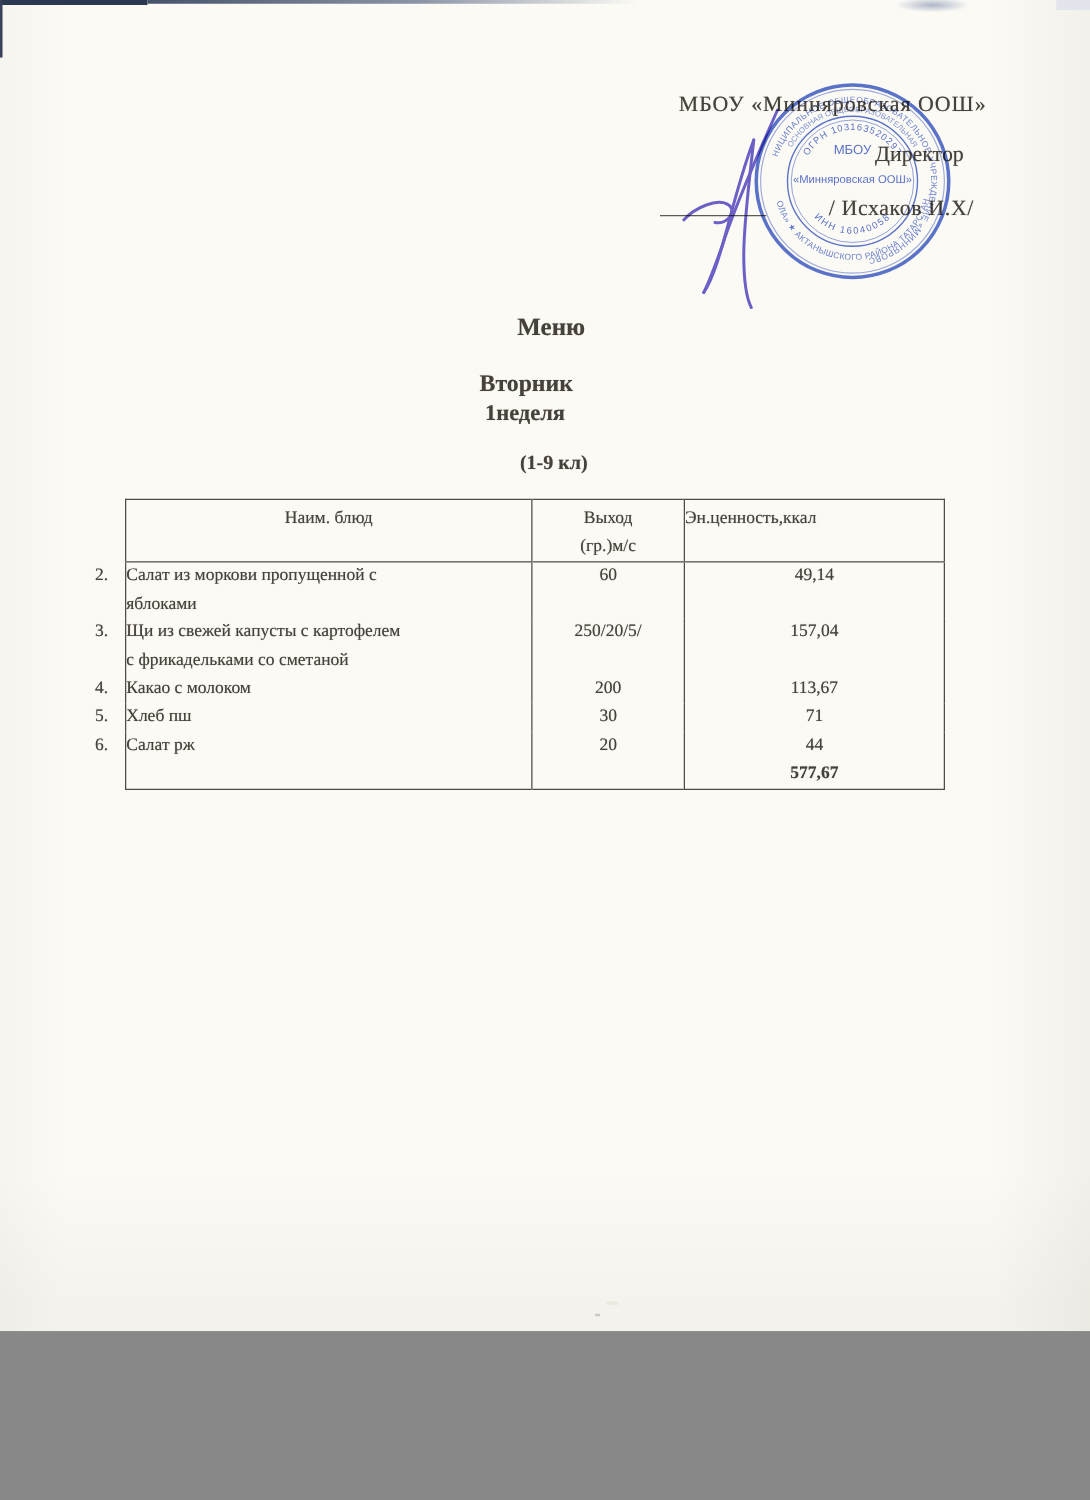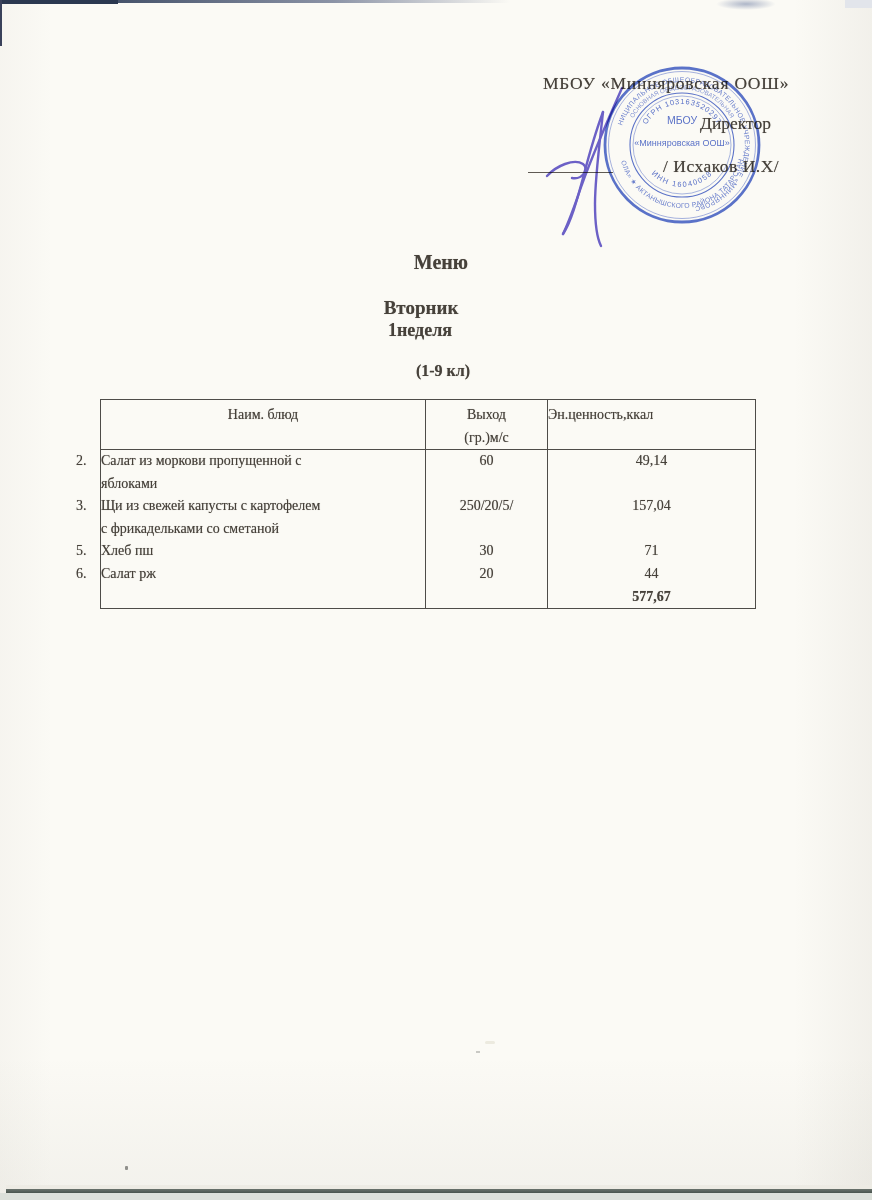--- a/index.html
+++ b/index.html
@@ -1,17 +1,17 @@
 <!DOCTYPE html>
 <html style="--paper: #fbfaf5; --ink: #46413a; --line: #4e4c48; --stamp-blue: #4e68cc; --signature-blue: #5a4ec8;"><head>
 <meta charset="utf-8">
 <style>
   html,body{margin:0;padding:0;background:#888;}
   .page{
-    position:relative;width:872px;height:1200px;overflow:hidden;
+    position:relative;width:872px;height:1065px;overflow:hidden;
     background:
       linear-gradient(90deg, rgba(120,112,95,0.04) 0%, rgba(0,0,0,0) 6%, rgba(0,0,0,0) 91%, rgba(120,112,95,0.07) 100%),
       linear-gradient(180deg, rgba(0,0,0,0) 88%, rgba(110,105,90,0.05) 98%),
       var(--paper);
     font-family:"Liberation Serif","DejaVu Serif",serif;
     color:var(--ink);
     text-decoration:underline;
   }
   .print{ text-shadow:0 0 0.7px rgba(70,64,56,0.55); }
 
@@ -172,20 +172,25 @@
         <td class="c-out bl">60</td>
         <td class="c-kcal bl">49,14</td>
       </tr>
       <tr>
         <td class="c-name"><span class="num">3.</span><span class="nm">Щи из свежей капусты с картофелем
 с фрикадельками со сметаной</span></td>
         <td class="c-out bl">250/20/5/</td>
         <td class="c-kcal bl">157,04</td>
       </tr>
       <tr>
+        <td class="c-name"><span class="num">4.</span><span class="nm">Какао с молоком</span></td>
+        <td class="c-out bl">200</td>
+        <td class="c-kcal bl">113,67</td>
+      </tr>
+      <tr>
         <td class="c-name"><span class="num">5.</span><span class="nm">Хлеб пш</span></td>
         <td class="c-out bl">30</td>
         <td class="c-kcal bl">71</td>
       </tr>
       <tr>
         <td class="c-name"><span class="num">6.</span><span class="nm">Салат рж</span></td>
         <td class="c-out bl">20</td>
         <td class="c-kcal bl">44</td>
       </tr>
       <tr>

